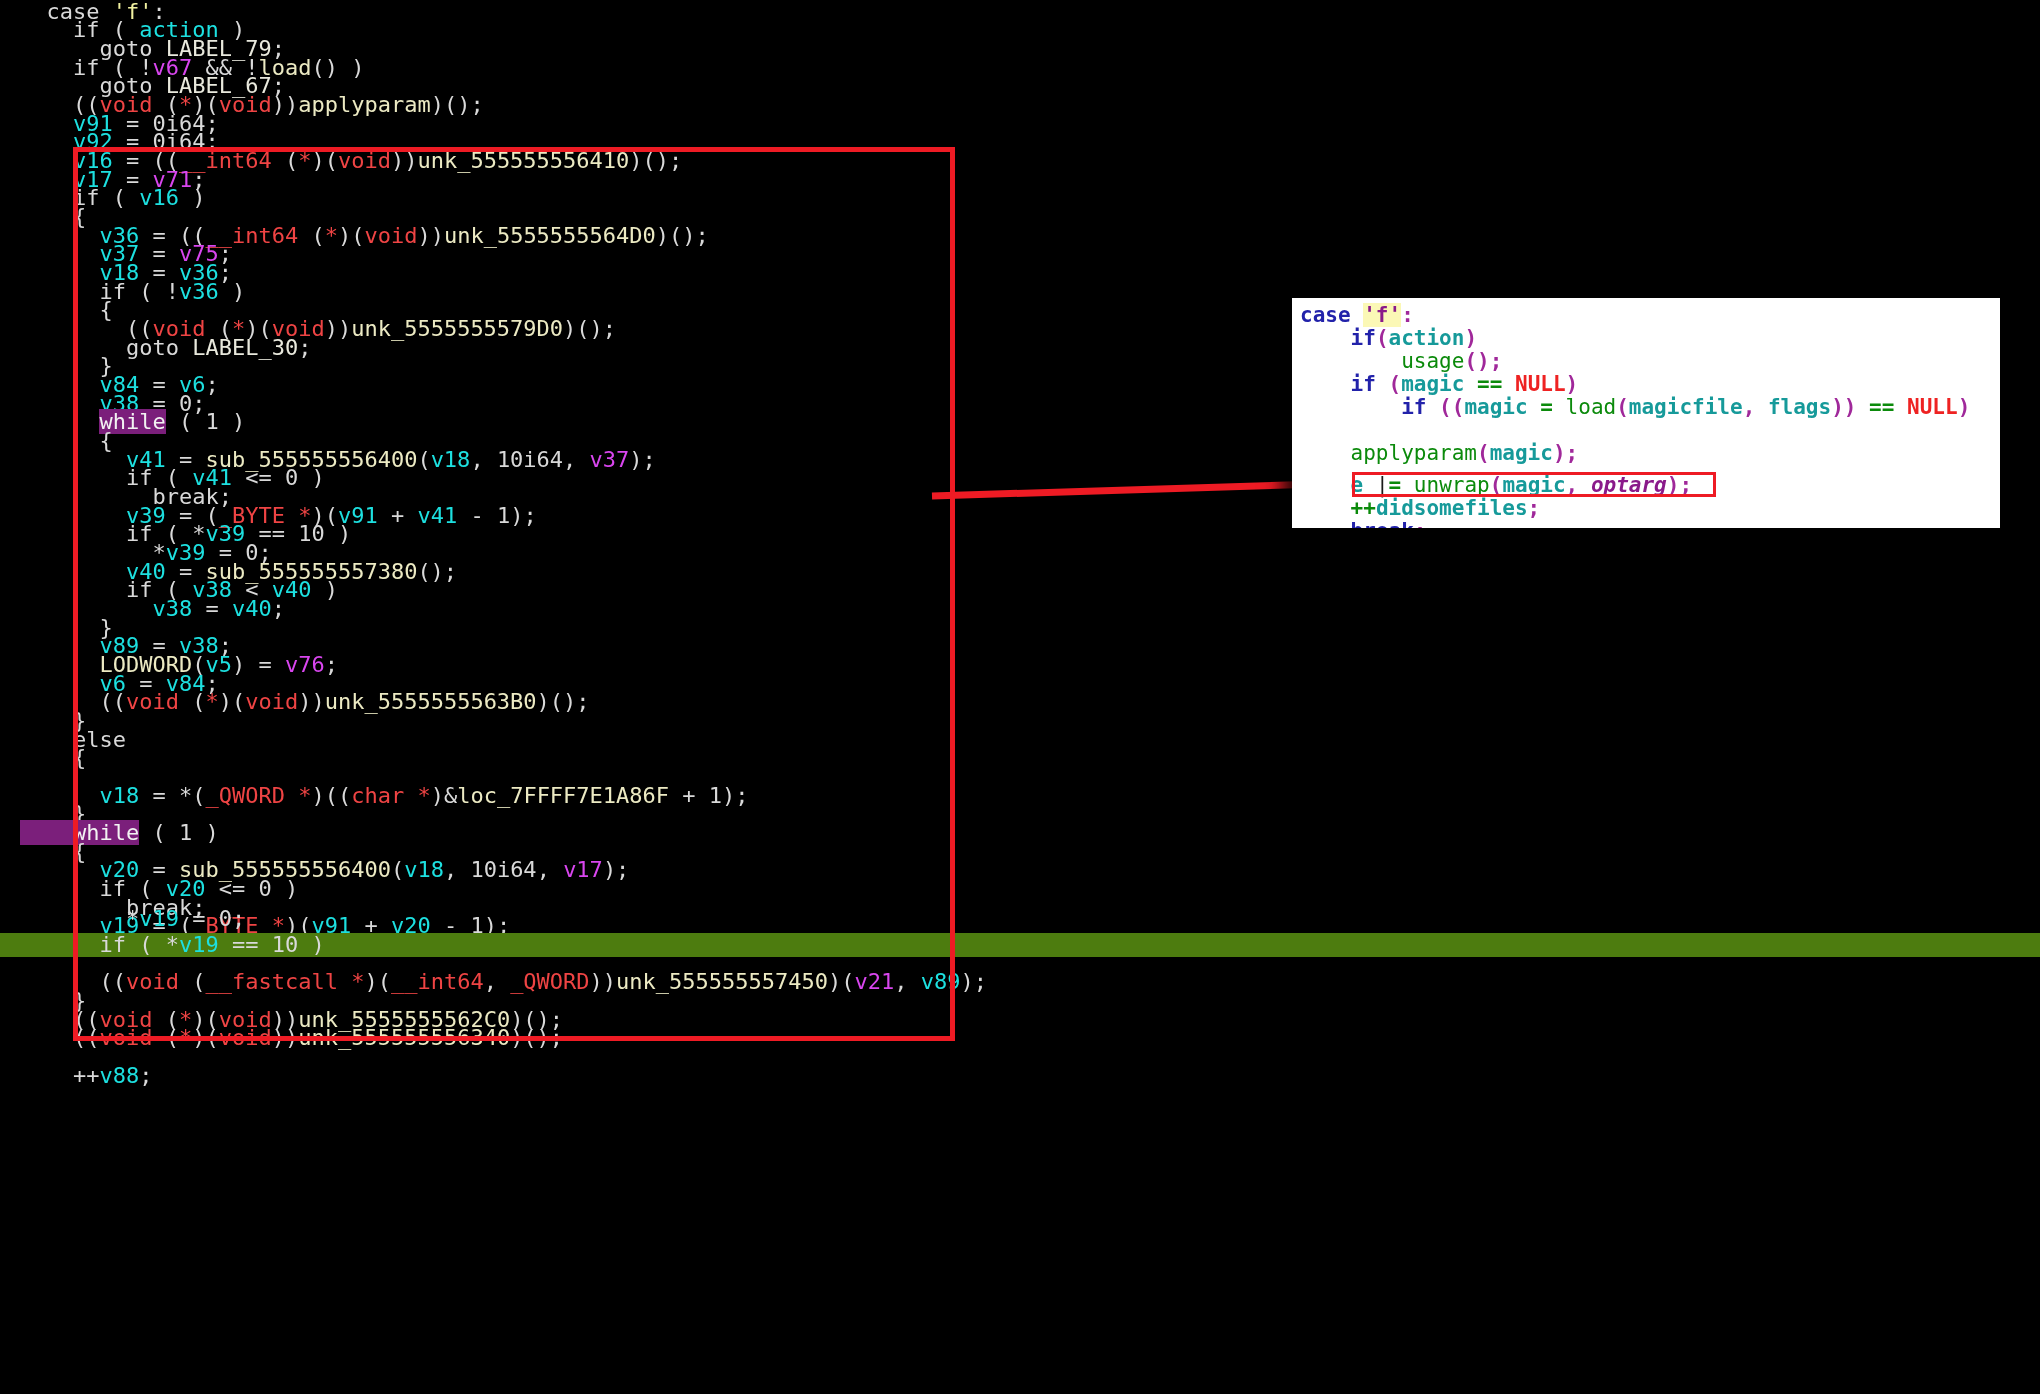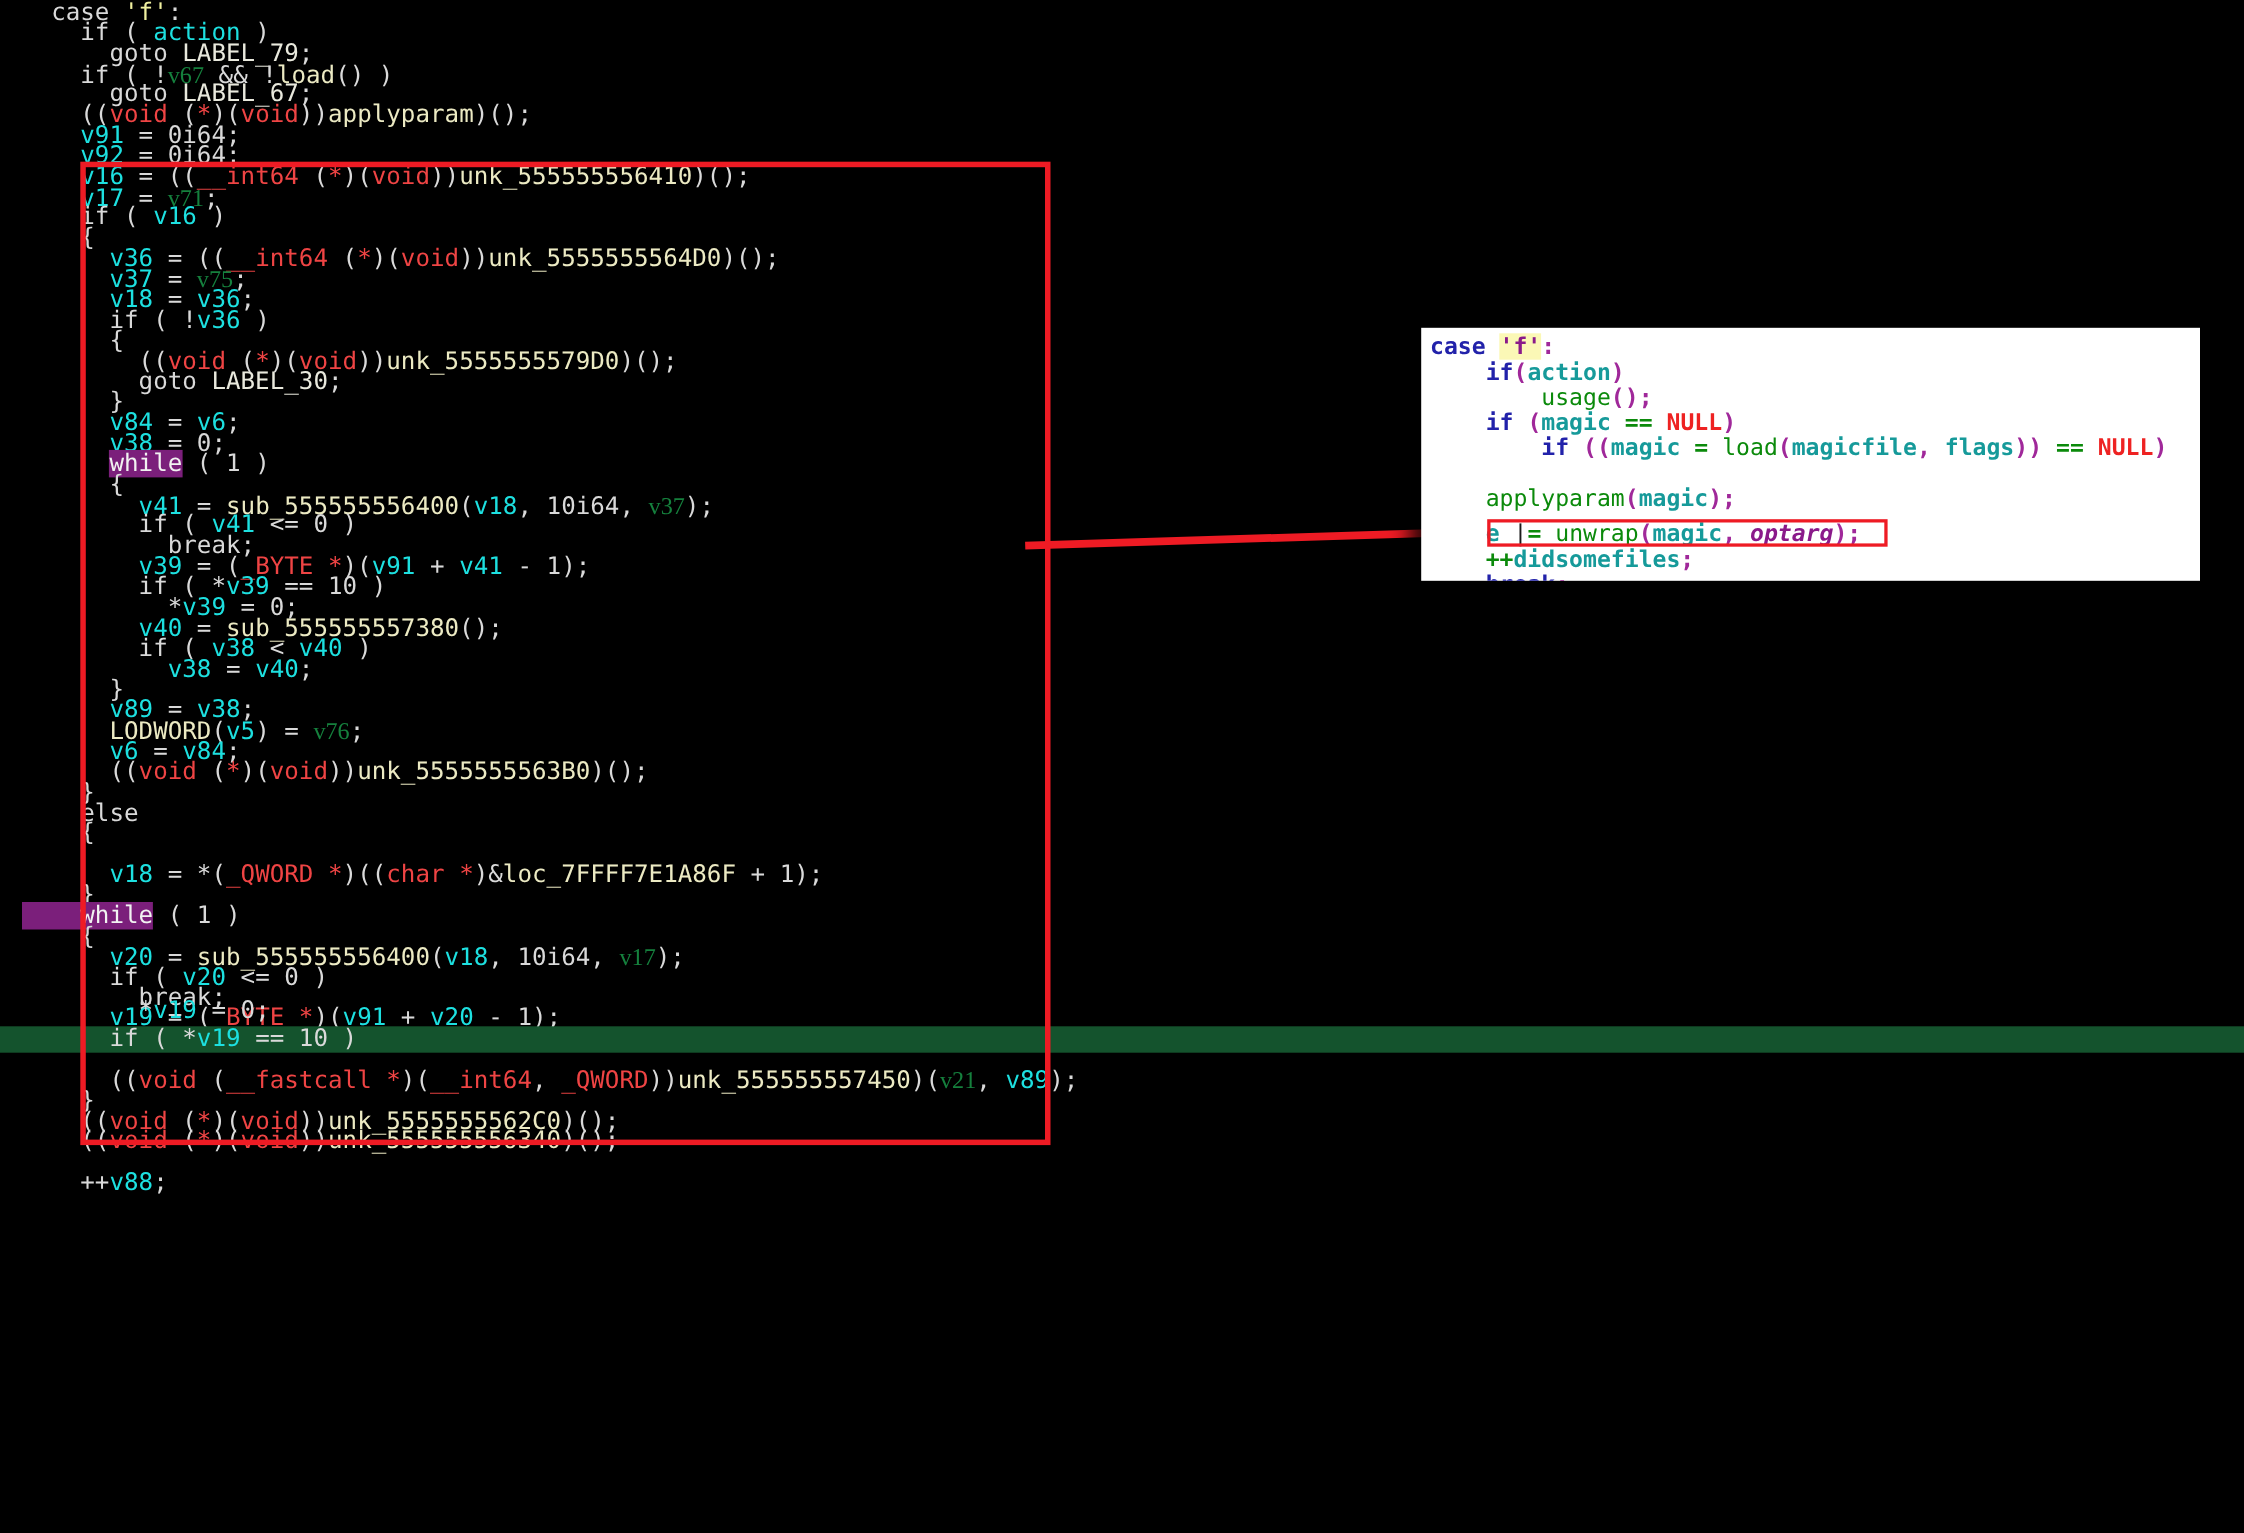--- a/index.html
+++ b/index.html
@@ -9,29 +9,29 @@
   
   #pseudocode{
     position:absolute;left:0;top:0;width:2040px;height:1394px;
     background:#000000;
   }
   .code-line{
     position:absolute;left:0;width:2040px;height:24px;
     font-size:22px;line-height:24px;white-space:pre;
     color:#d9d9d9;letter-spacing:0px;
   }
-  .code-line.cursorline{background:#14532d;}
+  .code-line.cursorline{background:#4d7c0f;}
   .pad{padding-left:20px;display:block;}
 
   
   .kw   {color:#d9d9d9;}
   .punc {color:#d9d9d9;}
   .num  {color:#d9d9d9;}
   .loc  {color:#1de0e0;}   
-  .arg  {color:#15803d;font-family:Liberation Serif, serif;}   
+  .arg  {color:#d946ef;}   
   .typ  {color:#ef4444;}   
   .sym  {color:#eceac3;}   
   .lbl  {color:#e9e9dd;}
   .str  {color:#f0f0a0;}
   .hl   {background:#7b1f7b;color:#f2f2f2;}
 
   
   #redbox{
     position:absolute;left:73px;top:147px;width:882px;height:894px;
     border:5px solid #ee1b24;box-sizing:border-box;

